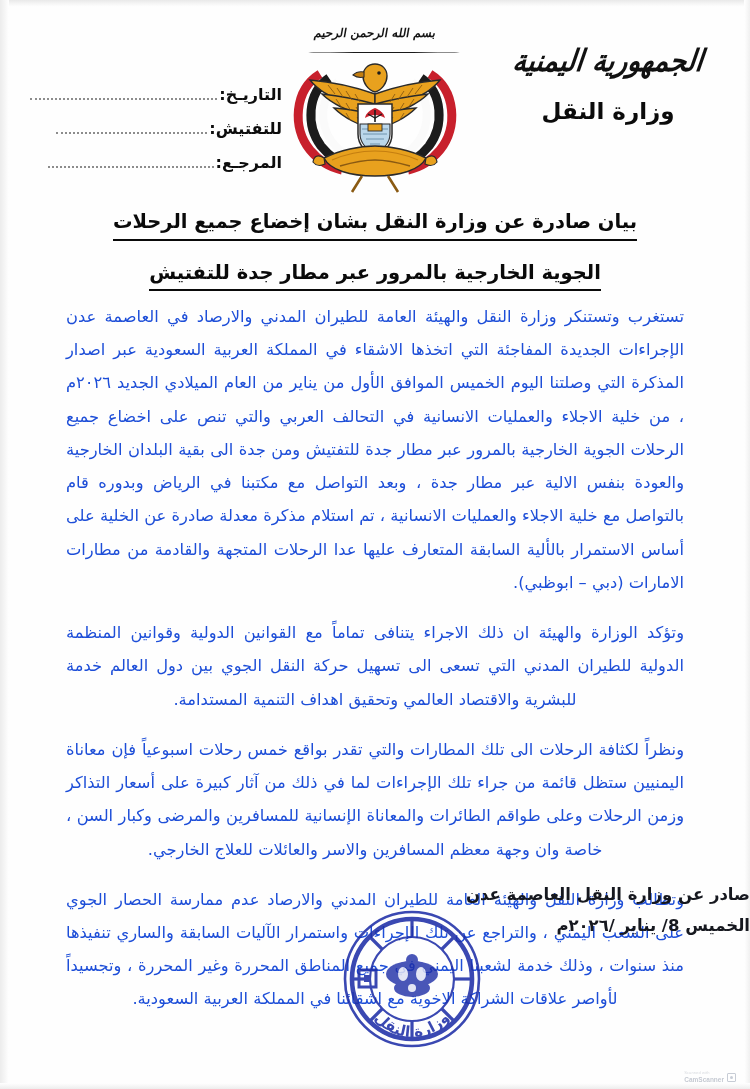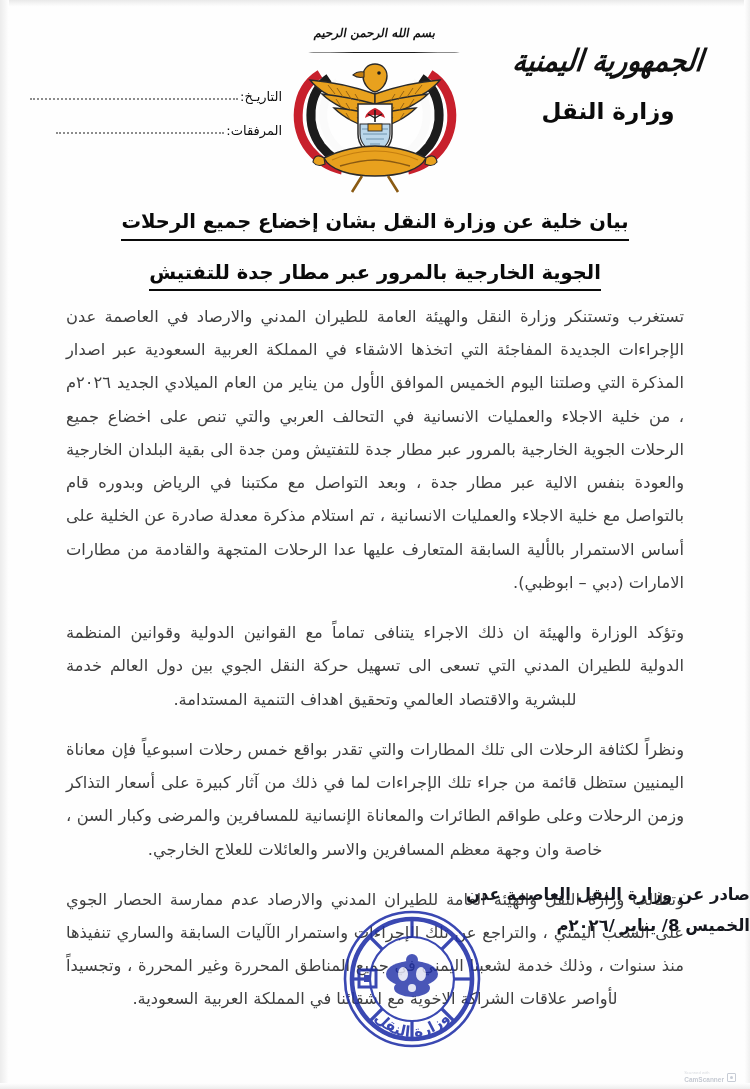--- a/index.html
+++ b/index.html
@@ -81,22 +81,22 @@
     width: 268px;
   }
   .form-row {
     display: flex;
     align-items: flex-end;
     direction: rtl;
     height: 34px;
   }
   .form-label {
     font-family: "DejaVu Sans", sans-serif;
-    font-size: 13px;
-    font-weight: 400;
+    font-size: 16px;
+    font-weight: 700;
     color: #0d0d0d;
     white-space: nowrap;
     flex: 0 0 auto;
     line-height: 1.1;
   }
   .form-dots {
     flex: 1 1 auto;
     margin: 0 2px 4px 4px;
     height: 9px;
     border-bottom: 2px dotted #8c8c8c;
@@ -153,21 +153,21 @@
 
   
   .body-text {
     position: absolute;
     top: 300px; left: 66px; right: 66px;
   }
   .para {
     font-family: "DejaVu Sans", "Liberation Sans", sans-serif;
     font-size: 16.3px;
     line-height: 2.04;
-    color: #404040;
+    color: #1d4ed8;
     text-align: justify;
     text-align-last: center;
     margin: 0 0 17px 0;
     letter-spacing: 0.1px;
   }
   .para.p1 { text-align-last: right; }
 
   
   .signature {
     position: absolute;
@@ -334,28 +334,32 @@
         <path d="M82 130 L72 146 M108 130 L118 146" stroke="#8A5A12" stroke-width="2.6"></path>
       </svg>
     </div>
 
     <div class="header-left">
       <div class="form-row r1">
         <span class="form-label">التاريـخ:</span>
         <span class="form-dots"></span>
       </div>
       <div class="form-row r2">
-        <span class="form-label">المرفقات:</span>
+        <span class="form-label">للتفتيش:</span>
+        <span class="form-dots"></span>
+      </div>
+      <div class="form-row r3">
+        <span class="form-label">المرجـع:</span>
         <span class="form-dots"></span>
       </div>
     </div>
   </div>
 
   <div class="title-block">
-    <div><span class="title-line l1">بيان خلية عن وزارة النقل بشان إخضاع جميع الرحلات</span></div>
+    <div><span class="title-line l1">بيان صادرة عن وزارة النقل بشان إخضاع جميع الرحلات</span></div>
     <div><span class="title-line l2">الجوية الخارجية بالمرور عبر مطار جدة للتفتيش</span></div>
   </div>
 
   <div class="body-text">
     <p class="para p1">تستغرب وتستنكر وزارة النقل والهيئة العامة للطيران المدني والارصاد في العاصمة عدن الإجراءات الجديدة المفاجئة التي اتخذها الاشقاء في المملكة العربية السعودية عبر اصدار المذكرة التي وصلتنا اليوم الخميس الموافق الأول من يناير من العام الميلادي الجديد ٢٠٢٦م ، من خلية الاجلاء والعمليات الانسانية في التحالف العربي والتي تنص على اخضاع جميع الرحلات الجوية الخارجية بالمرور عبر مطار جدة للتفتيش ومن جدة الى بقية البلدان الخارجية والعودة بنفس الالية عبر مطار جدة ، وبعد التواصل مع مكتبنا في الرياض وبدوره قام بالتواصل مع خلية الاجلاء والعمليات الانسانية ، تم استلام مذكرة معدلة صادرة عن الخلية على أساس الاستمرار بالألية السابقة المتعارف عليها عدا الرحلات المتجهة والقادمة من مطارات الامارات (دبي – ابوظبي).</p>
     <p class="para p3">وتؤكد الوزارة والهيئة ان ذلك الاجراء يتنافى تماماً مع القوانين الدولية وقوانين المنظمة الدولية للطيران المدني التي تسعى الى تسهيل حركة النقل الجوي بين دول العالم خدمة للبشرية والاقتصاد العالمي وتحقيق اهداف التنمية المستدامة.</p>
     <p class="para p2">ونظراً لكثافة الرحلات الى تلك المطارات والتي تقدر بواقع خمس رحلات اسبوعياً فإن معاناة اليمنيين ستظل قائمة من جراء تلك الإجراءات لما في ذلك من آثار كبيرة على أسعار التذاكر وزمن الرحلات وعلى طواقم الطائرات والمعاناة الإنسانية للمسافرين والمرضى وكبار السن ، خاصة وان وجهة معظم المسافرين والاسر والعائلات للعلاج الخارجي.</p>
     <p class="para p4">وتطالب وزارة النقل والهيئة العامة للطيران المدني والارصاد عدم ممارسة الحصار الجوي على الشعب اليمني ، والتراجع عن تلك الإجراءات واستمرار الآليات السابقة والساري تنفيذها منذ سنوات ، وذلك خدمة لشعبنا اليمني في جميع المناطق المحررة وغير المحررة ، وتجسيداً لأواصر علاقات الشراكة الاخوية مع اشقائنا في المملكة العربية السعودية.</p>
   </div>
 

